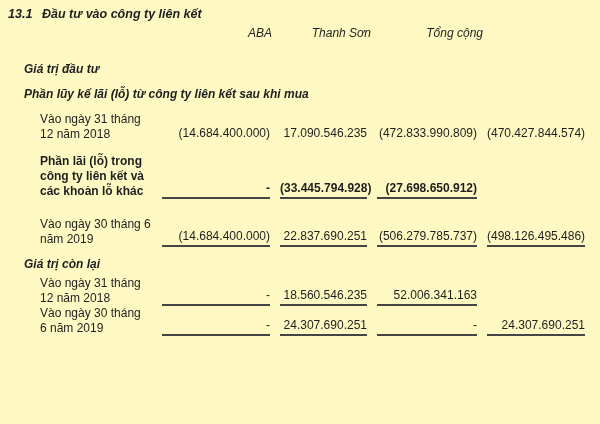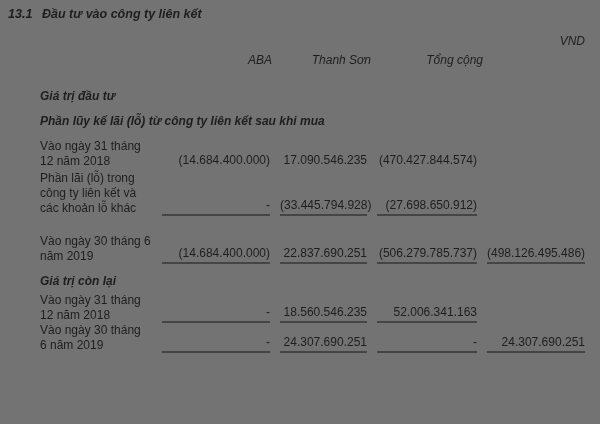--- a/index.html
+++ b/index.html
@@ -1,17 +1,17 @@
 <!DOCTYPE html>
 <html><head>
 <meta charset="utf-8">
 <style>
   html,body { margin:0; padding:0; background:#e9e9e9; }
   .page {
-    width:600px; height:424px; background:#737373; overflow:hidden;
+    width:600px; height:424px; background:#fef9c3; overflow:hidden;
     font-family:"Liberation Sans", sans-serif; color:#1e1e1e;
     position:relative; box-sizing:border-box;
   }
   .title-row {
     display:flex; padding:7px 0 0 8px;
     font-weight:bold; font-style:italic; font-size:12.5px; line-height:15px;
   }
   .title-num { width:34px; }
   .row {
     display:grid;
@@ -21,70 +21,64 @@
     margin-left:40px; width:545px;
     font-size:12px; line-height:15px;
   }
   .cell { min-width:0; }
   .val { text-align:right; white-space:nowrap; padding-bottom:1px; }
   .ul  { border-bottom:2px solid #454545; }
   .col-hdr { font-style:italic; text-align:right; white-space:nowrap; }
   .vnd-row { margin-top:12px; }
   .hdr-row { margin-top:4px;gap:12px; }
   .sec-hdr {
-    margin-left:40px; font-weight:bold; font-style:italic;
+    margin-left:24px; font-weight:bold; font-style:italic;
     font-size:12px; line-height:15px;
   }
   .sec1 { margin-top:21px; }
   .r-invest { margin-top:4px; }
   .sec2 { margin-top:10px; }
   .r-accum1 { margin-top:10px; }
-  .r-accum2 { margin-top:2px; }
+  .r-accum2 { margin-top:12px;font-weight:bold; }
   .r-accum3 { margin-top:18px; }
   .sec3 { margin-top:10px; }
   .r-carry1 { margin-top:4px; }
   .r-carry2 { }
 </style>
 </head>
 <body>
 
 <div class="page">
 
   <div class="title-row">
     <span class="title-num">13.1</span>
     <span>Đầu tư vào công ty liên kết</span>
   </div>
 
-  <div class="row vnd-row">
-    <div class="cell"></div>
-      <div class="cell"></div>
-      <div class="cell"></div>
-      <div class="cell"></div>
-    <div class="cell col-hdr">VND</div>
-  </div>
 
   <div class="row hdr-row">
     <div class="cell"></div>
     <div class="cell col-hdr">ABA</div>
     <div class="cell col-hdr">Thanh Sơn</div>
     <div class="cell col-hdr">Tổng cộng</div>
   </div>
 
   <div class="sec-hdr sec1">Giá trị đầu tư</div>
 
 
   <div class="sec-hdr sec2">Phần lũy kế lãi (lỗ) từ công ty liên kết sau khi mua</div>
 
   <div class="row r-accum1">
     <div class="cell">
       <div>Vào ngày 31 tháng</div>
       <div>12 năm 2018</div>
     </div>
     <div class="cell val">(14.684.400.000)</div>
     <div class="cell val">17.090.546.235</div>
+    <div class="cell val">(472.833.990.809)</div>
     <div class="cell val">(470.427.844.574)</div>
   </div>
 
   <div class="row r-accum2">
     <div class="cell">
       <div>Phần lãi (lỗ) trong</div>
       <div>công ty liên kết và</div>
       <div>các khoản lỗ khác</div>
     </div>
     <div class="cell val ul">-</div>

